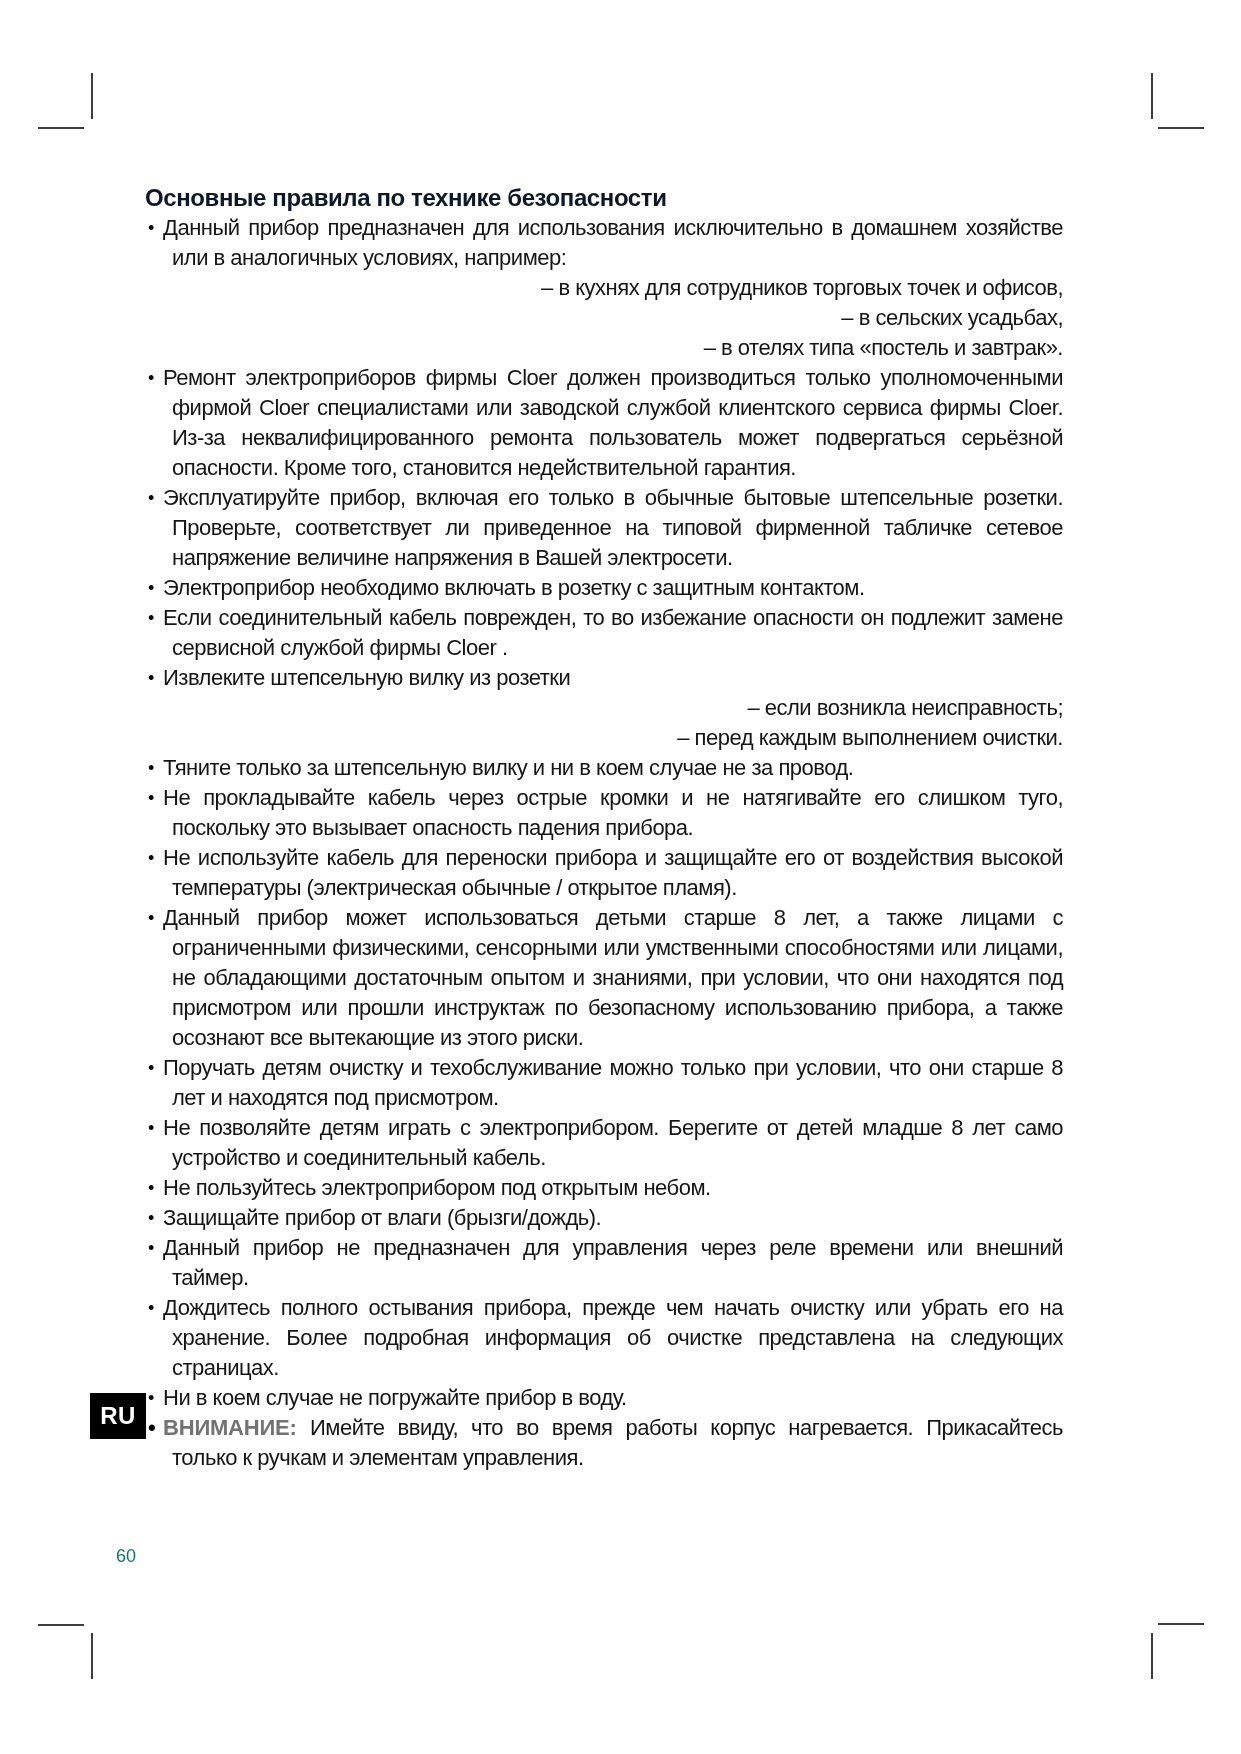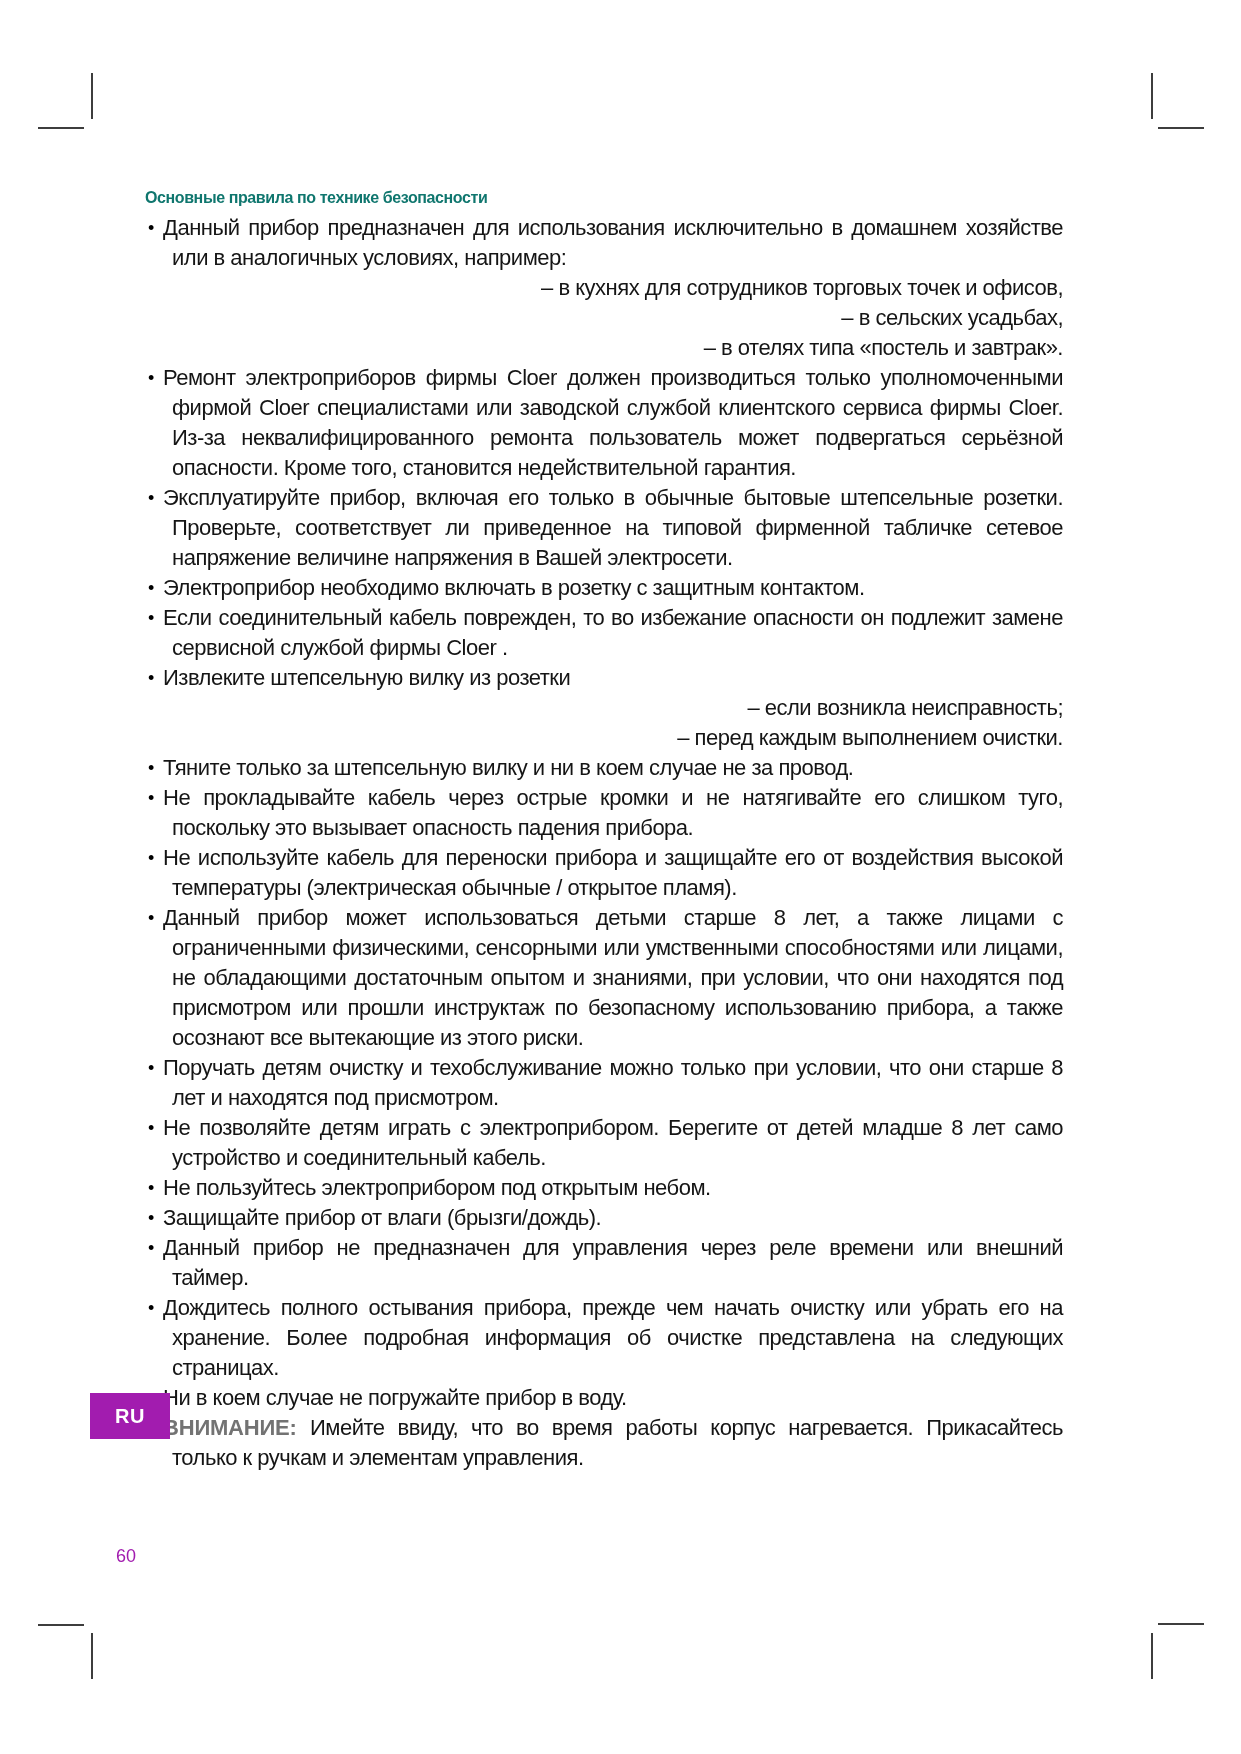--- a/index.html
+++ b/index.html
@@ -28,24 +28,24 @@
   
   .content {
     position: absolute;
     left: 145px;
     top: 183px;
     width: 918px;
   }
   h1.title {
     margin: 0;
     padding: 0;
-    font-size: 16px;
+    font-size: 24px;
     line-height: 30px;
     font-weight: bold;
-    color: #0f766e;
+    color: #0f172a;
     letter-spacing: -0.4px;
   }
   ul.rules {
     list-style: none;
     margin: 0;
     padding: 0;
   }
   li.rule {
     position: relative;
     padding-left: 27px;
@@ -80,40 +80,40 @@
   li.rule .subitem {
     margin: 0;
     text-align: right;
   }
 
   
   .ru-badge {
     position: absolute;
     left: 90px;
     top: 1393px;
-    width: 80px;
+    width: 56px;
     height: 46px;
-    background: #a21caf;
+    background: #000000;
     color: #ffffff;
     font-weight: bold;
-    font-size: 20px;
+    font-size: 24px;
     letter-spacing: 0.5px;
     display: flex;
     align-items: center;
     justify-content: center;
   }
 
   
   .page-number {
     position: absolute;
     left: 116px;
     top: 1545px;
     font-size: 18px;
     line-height: 22px;
-    color: #a21caf;
+    color: #0f766e;
   }
 </style>
 </head>
 <body>
 
 <div class="page">
 
   <div class="mark v" style="left:91px;  top:73px;"></div>
   <div class="mark h" style="left:38px;  top:127px;"></div>
   <div class="mark v" style="left:1151px; top:73px;"></div>

